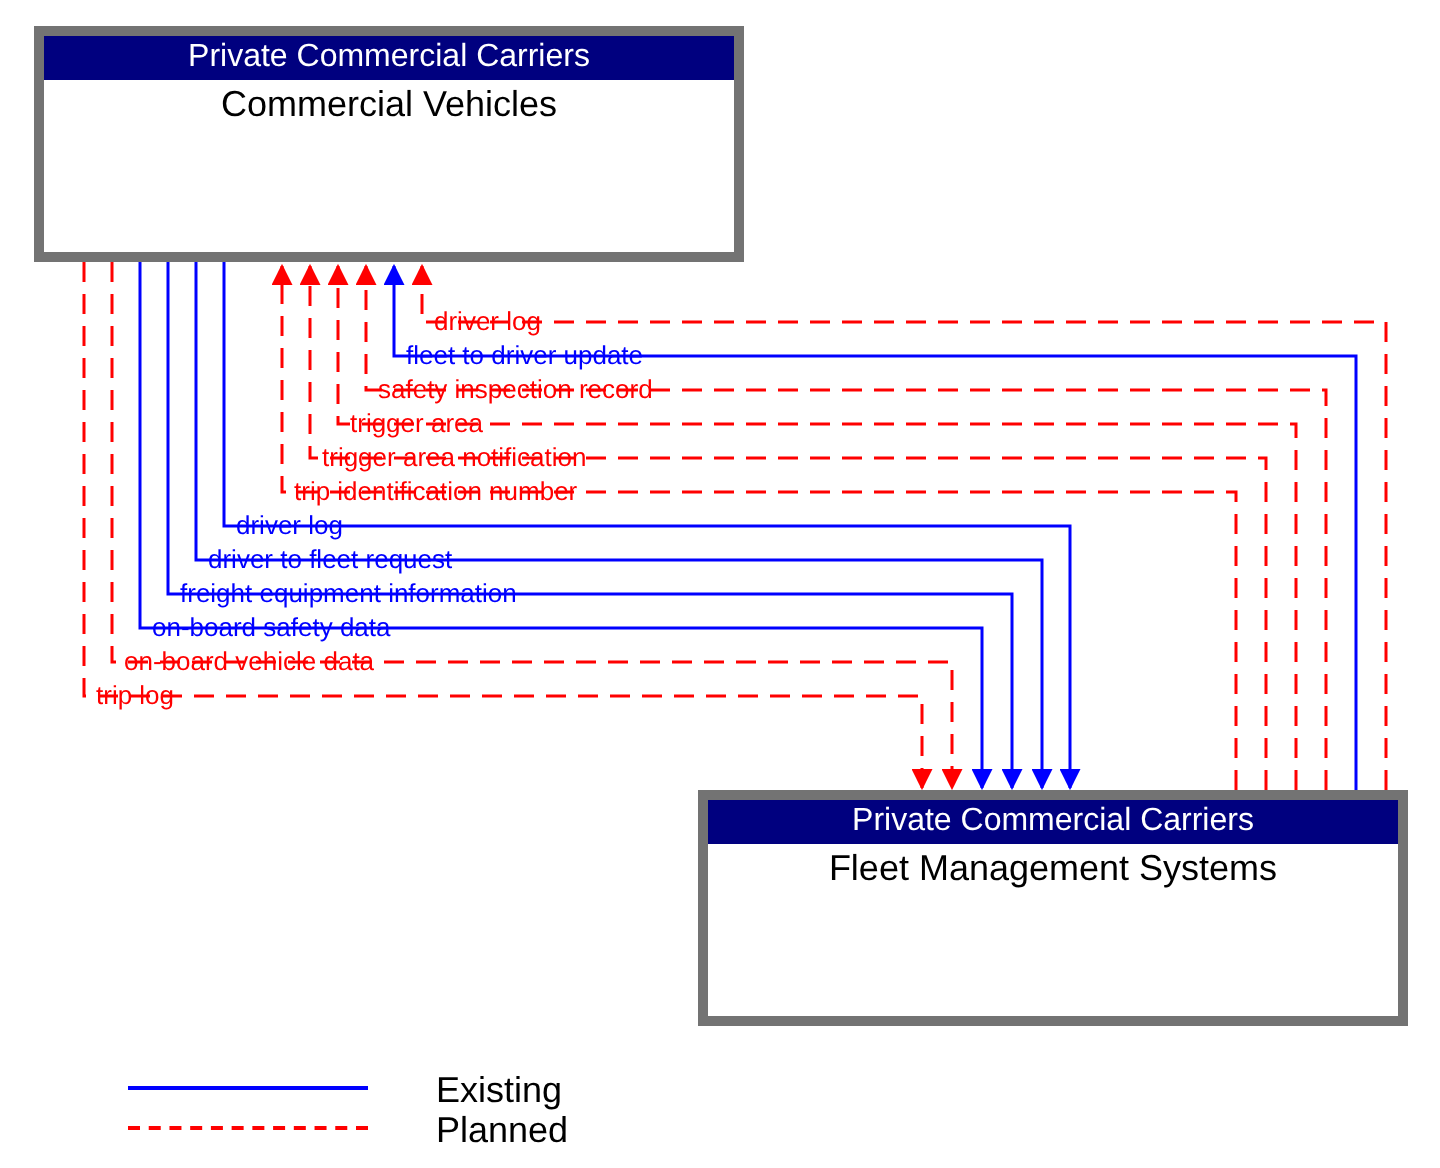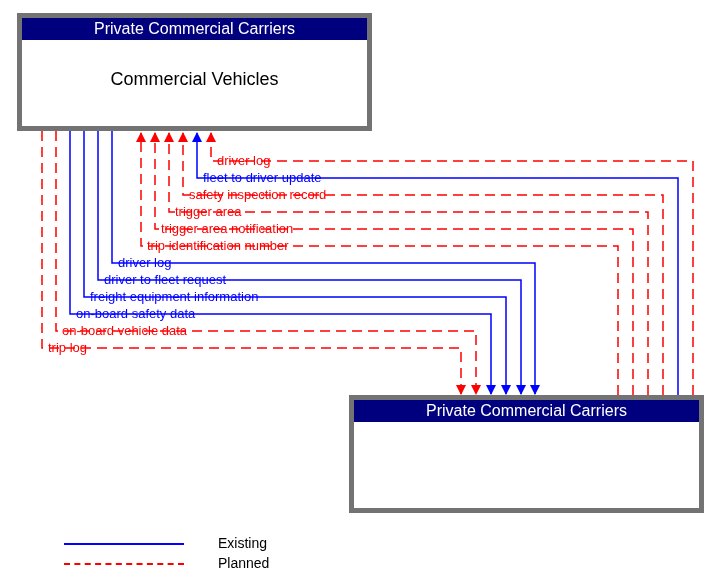--- a/index.html
+++ b/index.html
@@ -24,49 +24,49 @@
     text-align: center;
     padding: 2px 0;
     font-family: Arial, sans-serif;
   }
   .box-title {
     color: #000;
     font-size: 18px;
     text-align: center;
     padding: 2px 0;
     font-family: Arial, sans-serif;
-    margin-top: 27px;
   }
   svg {
     position: absolute;
     top: 0;
     left: 0;
   }
   .legend-line {
     position: absolute;
     height: 0;
     width: 120px;
     border-top: 2px solid;
   }
   .legend-text {
     position: absolute;
-    font-size: 14px;
+    font-size: 18px;
     color: #000;
   }
 </style>
 </head>
 <body>
 
 <div class="box" style="left:17px; top:13px; width:355px; height:118px;">
   <div class="box-header">Private Commercial Carriers</div>
   <div class="box-title">Commercial Vehicles</div>
 </div>
 
 <div class="box" style="left:349px; top:395px; width:355px; height:118px;">
   <div class="box-header">Private Commercial Carriers</div>
+  <div class="box-title">Fleet Management Systems</div>
 </div>
 
 <svg width="720" height="584">
   <defs>
     <marker id="arrow-blue" viewBox="0 0 10 10" refX="9" refY="5" markerWidth="7" markerHeight="7" orient="auto-start-reverse">
       <path d="M 0 0 L 10 5 L 0 10 z" fill="#0000ff"></path>
     </marker>
     <marker id="arrow-red" viewBox="0 0 10 10" refX="9" refY="5" markerWidth="7" markerHeight="7" orient="auto-start-reverse">
       <path d="M 0 0 L 10 5 L 0 10 z" fill="#ff0000"></path>
     </marker>

